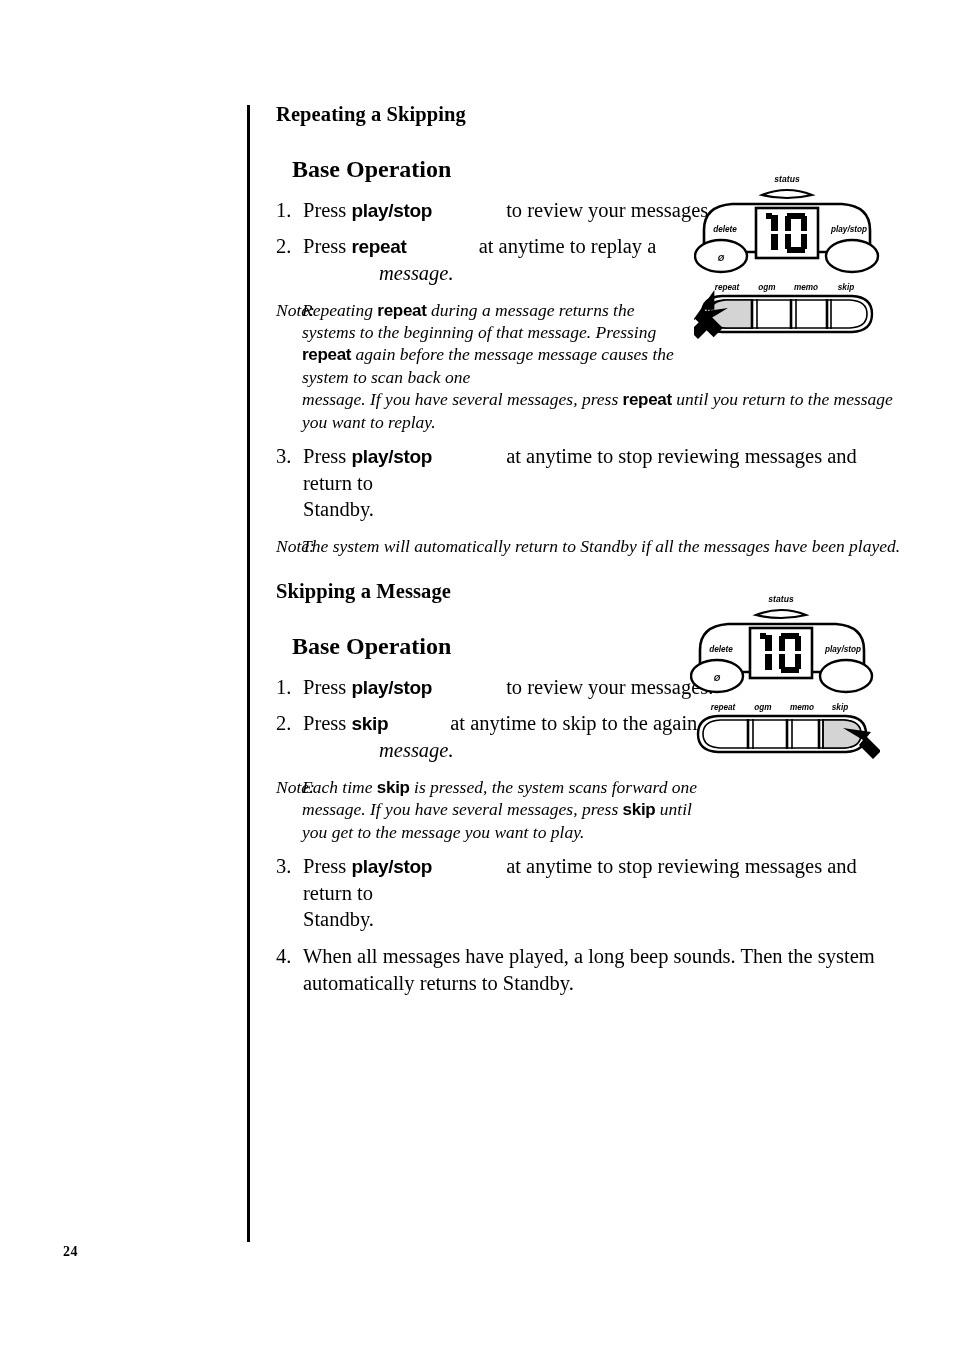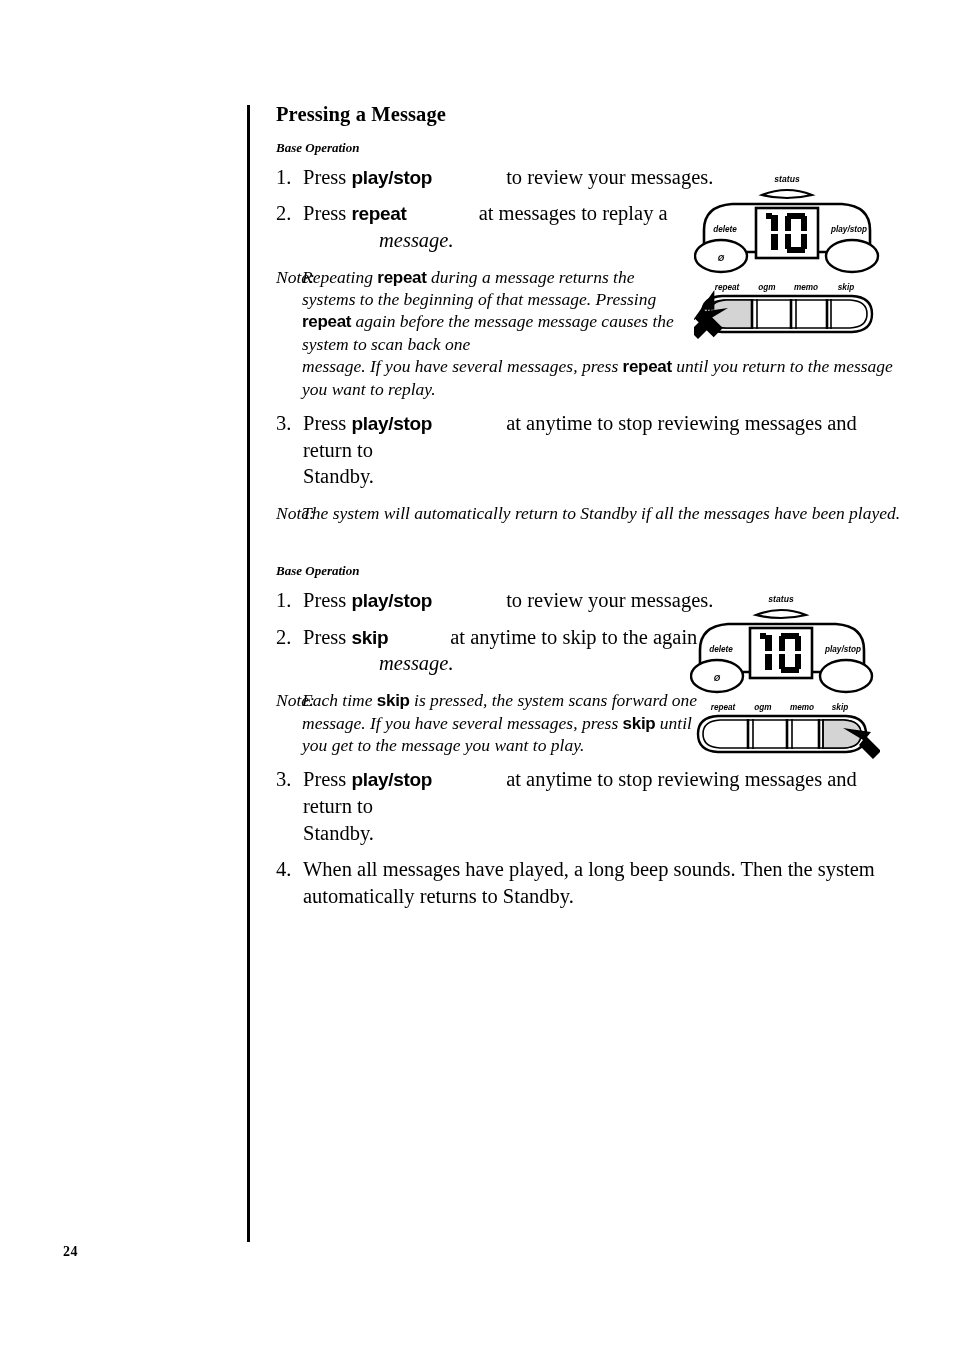--- a/index.html
+++ b/index.html
@@ -57,24 +57,23 @@
     font-size: 20.5px;
     margin: 0 0 0 0;
     letter-spacing: 0.1px;
     line-height: 1.0;
   }
   .gap-head { height: 16px; }
 
   h3.sub-head {
     font-family: "Liberation Serif", serif;
     font-weight: bold;
-    font-size: 13px;
-    margin: 0;
+    font-size: 24px;
+    margin: 16px;
     line-height: 1.0;
-    font-style: italic;
   }
 
   
   ol.steps {
     list-style: none;
     margin: 0;
     padding: 0;
   }
   li.step {
     position: relative;
@@ -166,36 +165,36 @@
 <body>
 
 <div class="page">
 
   <div class="vrule"></div>
 
   <div class="page-number">24</div>
 
   <div class="content">
 
-    <h2 class="section-head">Pressing a Message</h2>
+    <h2 class="section-head">Repeating a Skipping</h2>
     <div class="gap-head"></div>
     <h3 class="sub-head">Base Operation</h3>
 
     <ol class="steps">
 
       <li class="step">
         <span class="num">1.</span>
         <span class="step-body"><span>Press</span>
           <span class="btn-name">play/stop</span><span class="btn-slot slot-lg"></span><span>to review your messages.</span></span>
       </li>
 
       <li class="step">
         <span class="num">2.</span>
         <span class="step-body"><span>Press</span>
-          <span class="btn-name">repeat</span><span class="btn-slot slot-md"></span><span>at messages to replay a</span></span>
+          <span class="btn-name">repeat</span><span class="btn-slot slot-md"></span><span>at anytime to replay a</span></span>
         <span class="step-wrap">message.</span>
       </li>
     </ol>
 
     <div class="note narrow">
       <span class="note-label">Note:</span>
       <span><span>Repeating </span><b>repeat</b><span> during a message returns the systems to the beginning of that message. Pressing </span><b>repeat</b><span> again before the message message causes the system to scan back one </span></span>
       <span class="tail"><span>message. If you have several messages, press </span><b>repeat</b><span> until you return to the message you want to replay.</span></span>
     </div>
 
@@ -207,20 +206,21 @@
         <span class="step-wrap-none">Standby.</span>
       </li>
     </ol>
 
     <div class="note wide">
       <span class="note-label">Note:</span>
       <span>The system will automatically return to Standby if all the messages have been played.</span>
     </div>
 
     <div style="height:24px"></div>
+    <h2 class="section-head">Skipping a Message</h2>
     <div class="gap-head"></div>
     <h3 class="sub-head">Base Operation</h3>
 
     <ol class="steps">
       <li class="step">
         <span class="num">1.</span>
         <span class="step-body"><span>Press</span>
           <span class="btn-name">play/stop</span><span class="btn-slot slot-lg"></span><span>to review your messages.</span></span>
       </li>
 

